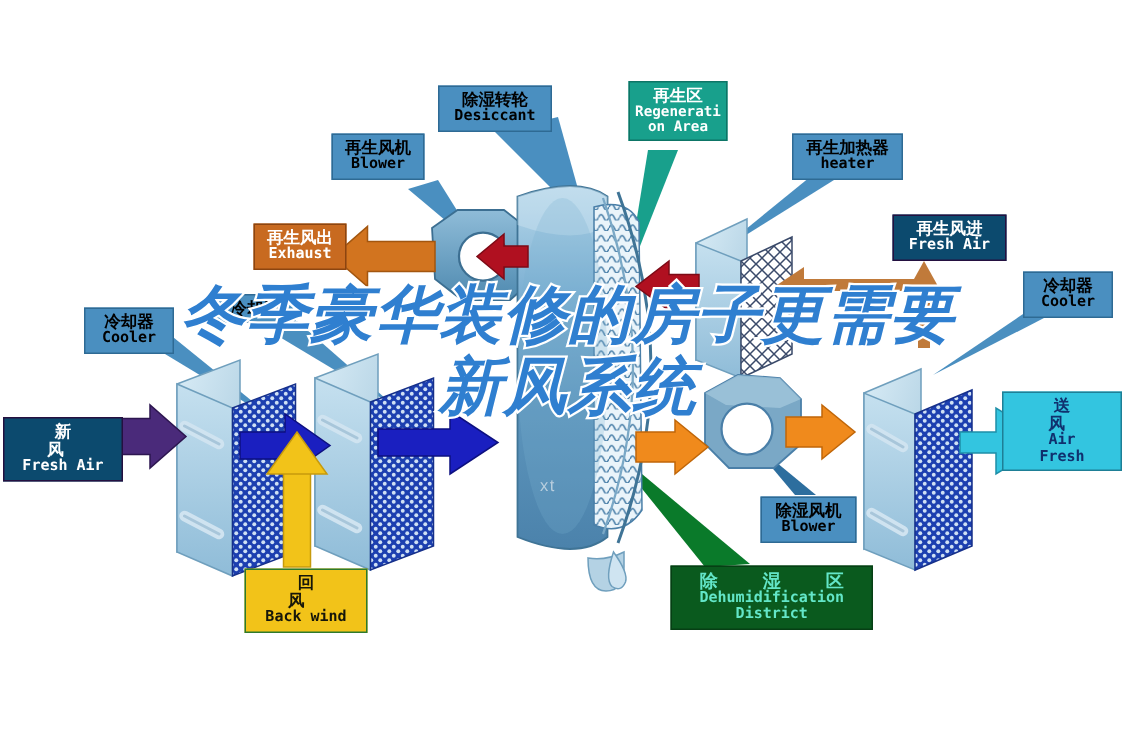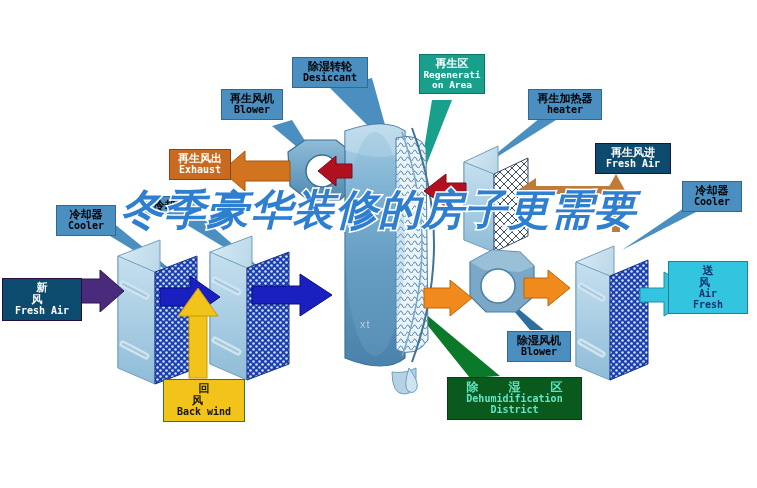--- a/index.html
+++ b/index.html
@@ -318,15 +318,16 @@
   <div class="lbl lbl-green" style="left:447px;top:377px;width:135px;padding:3px 2px;">
     <span class="cn">除　湿　区</span>
     <span class="en">Dehumidification</span>
     <span class="en">District</span>
   </div>
 
   <div class="wm" style="left:360px;top:318px;">xt</div>
 
   <div id="overlay">
     <div class="l1">冬季豪华装修的房子更需要</div>
+    <div class="l2">新风系统</div>
   </div>
 
 </div>
 
 </body></html>

